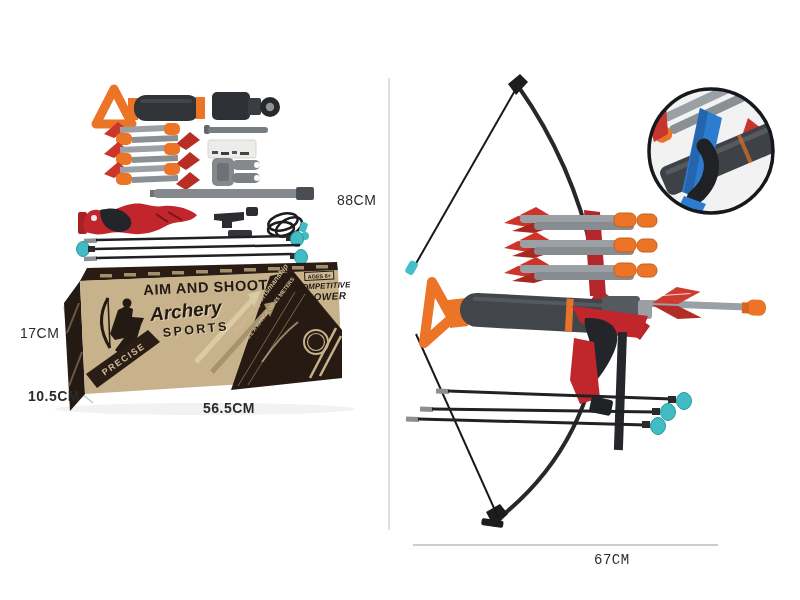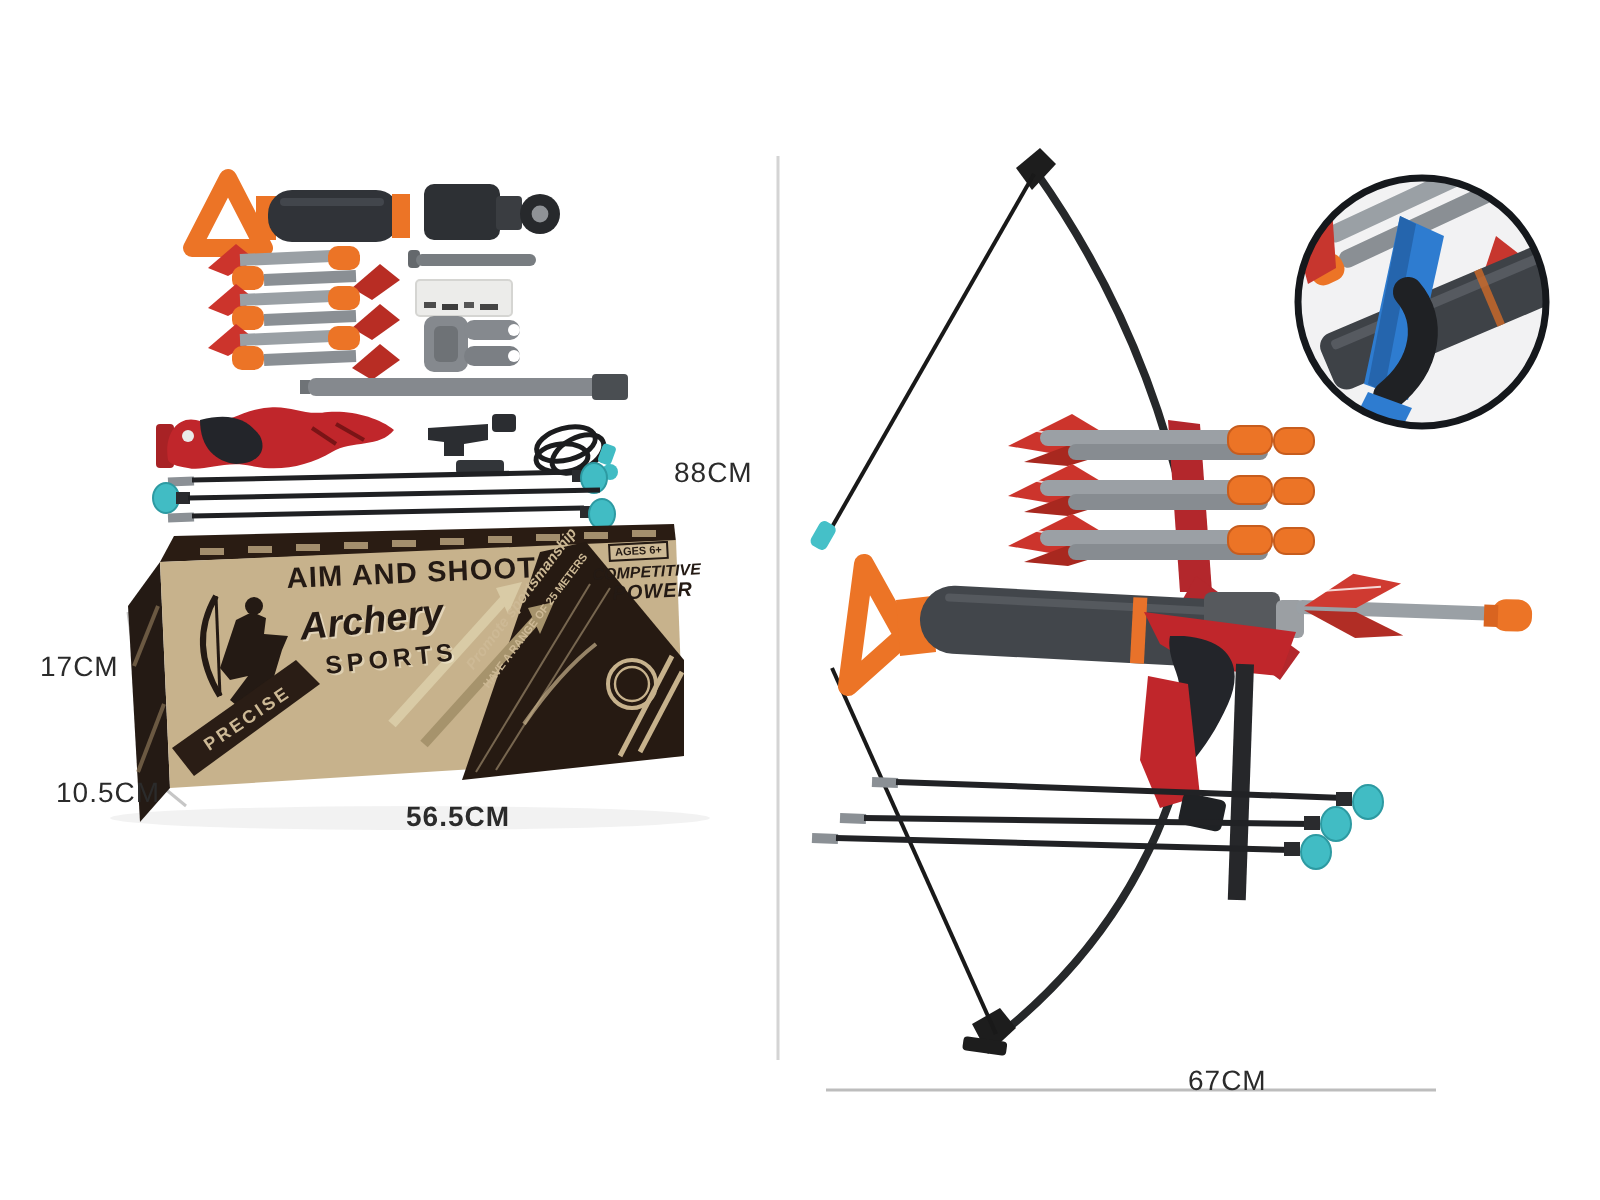--- a/index.html
+++ b/index.html
@@ -354,24 +354,24 @@
       <polygon points="700,108 722,118 704,200 682,192" fill="#2e7cd0"></polygon>
       <polygon points="700,108 708,112 692,196 684,192" fill="#2565ad"></polygon>
       <path d="M704,146 C716,160 714,182 694,198" fill="none" stroke="#1f2124" stroke-width="15" stroke-linecap="round"></path>
       <polygon points="684,196 706,204 700,216 678,208" fill="#2e7cd0"></polygon>
     </g>
     <circle cx="711" cy="151" r="62" fill="none" stroke="#15181c" stroke-width="3.5"></circle>
   </g>
 </svg>
 
 <div class="txt dim" style="left:20px;top:325px;">17CM</div>
-<div class="txt dim" style="left:28px;top:388px;">10.5CM</div>
+<div class="txt dim" style="left:28px;top:388px;font-weight:bold;">10.5CM</div>
 <div class="txt dim" style="left:203px;top:400px;font-weight:bold;">56.5CM</div>
-<div class="txt dim" style="left:337px;top:192px;margin-top:36px;">88CM</div>
-<div class="txt dim" style="left:594px;top:532px;">67CM</div>
+<div class="txt dim" style="left:337px;top:192px;">88CM</div>
+<div class="txt dim" style="left:594px;top:552px;font-family:Liberation Mono, monospace;">67CM</div>
 
 <div class="txt t-title">AIM AND SHOOT</div>
 <div class="txt t-brand1">Archery</div>
 <div class="txt t-brand2">SPORTS</div>
 <div class="txt t-precise box-tan">PRECISE</div>
 <div class="txt t-tagline box-tan">Promote sportsmanship</div>
 <div class="txt t-range box-tan">HAVE A RANGE OF 25 METERS</div>
 <div class="txt t-ages">AGES 6+</div>
 <div class="txt t-comp box-dark">COMPETITIVE</div>
 <div class="txt t-power box-dark">POWER</div>

